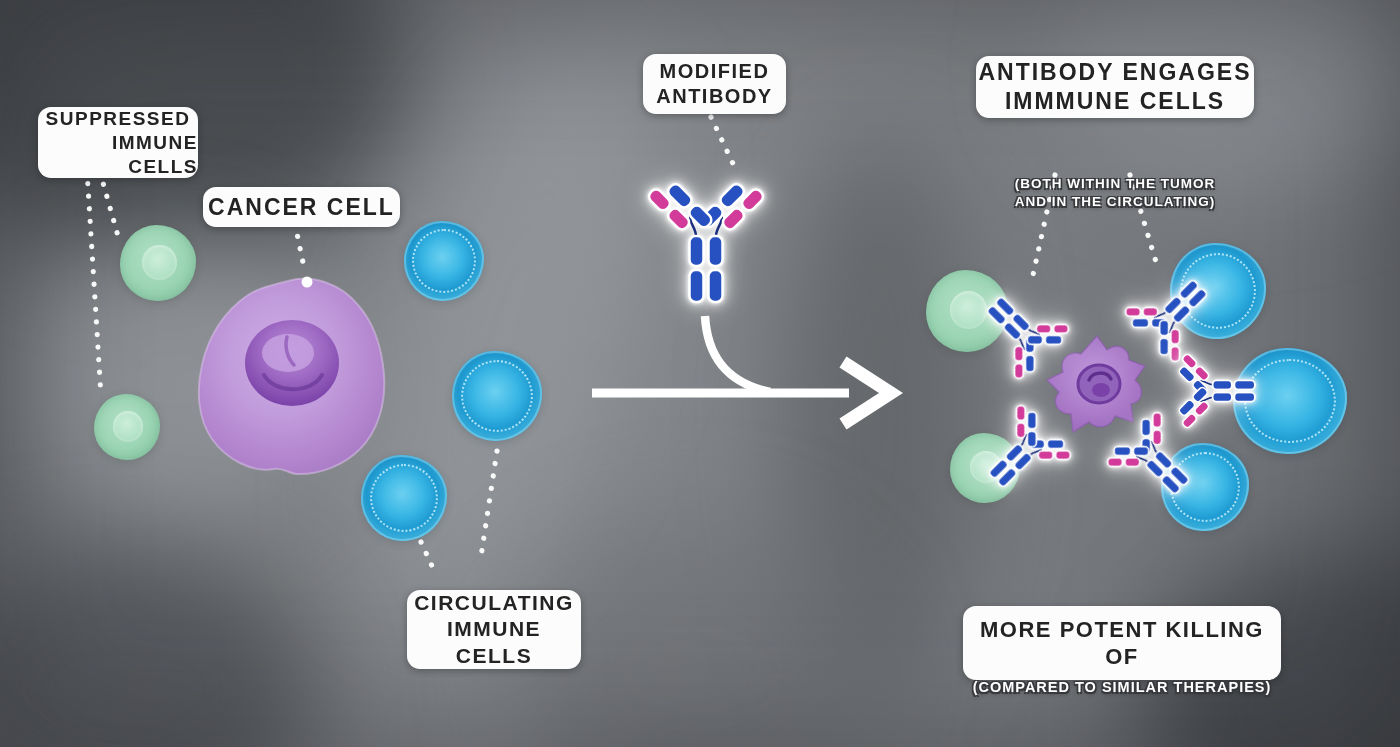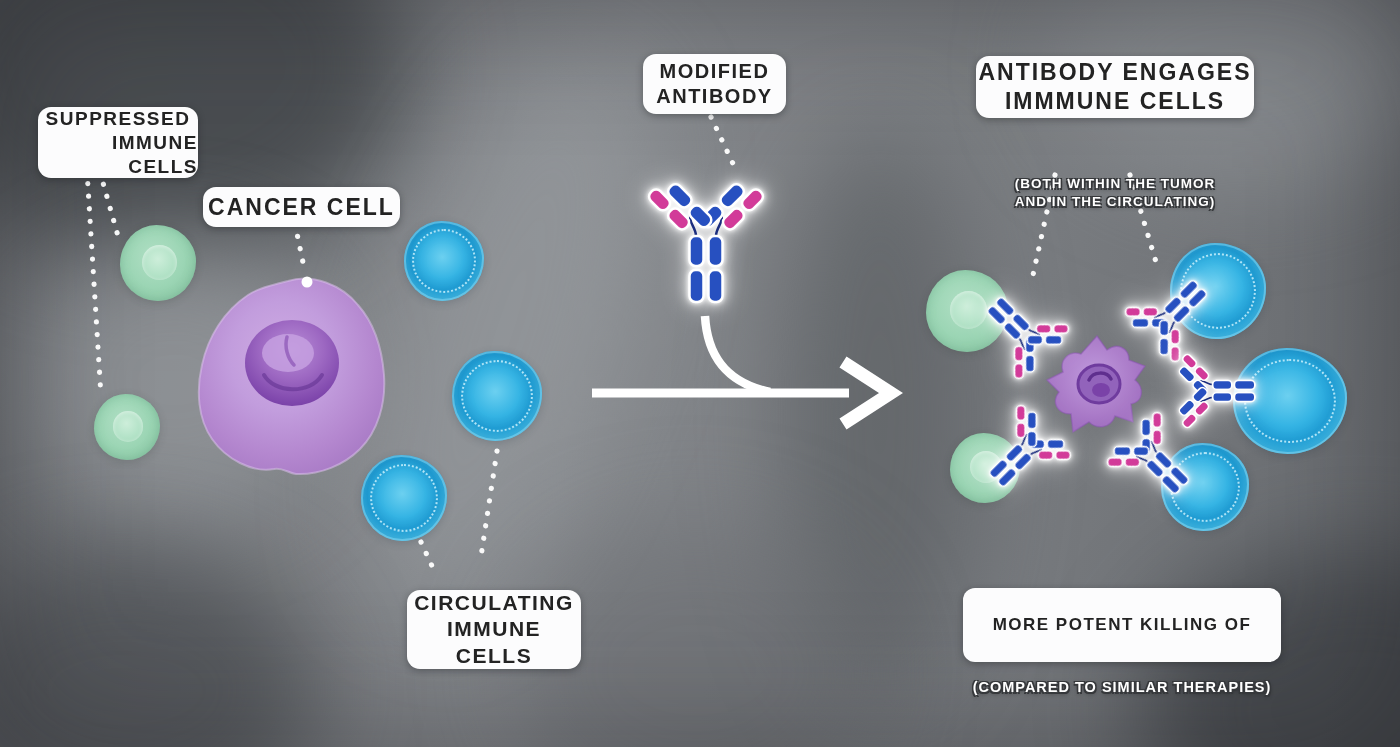--- a/index.html
+++ b/index.html
@@ -251,21 +251,21 @@
     <div class="label-box" style="left:976px;top:56px;width:278px;min-height:62px;font-size:23px;">
       <span>ANTIBODY ENGAGES</span>
       <span>IMMMUNE CELLS</span>
     </div>
 
     <div class="outline-text" style="left:976px;top:127px;width:278px;font-size:13.5px;margin-top:48px;">
       <div>(BOTH WITHIN THE TUMOR</div>
       <div>AND IN THE CIRCULATING)</div>
     </div>
 
-    <div class="label-box" style="left:963px;top:588px;width:318px;min-height:74px;font-size:17px;letter-spacing:1.5px;border-radius:12px;">
+    <div class="label-box" style="left:963px;top:606px;width:318px;min-height:74px;font-size:22px;letter-spacing:1.5px;">
       <span>MORE POTENT KILLING OF</span>
     </div>
 
     <div class="outline-text" style="left:963px;top:678px;width:318px;font-size:14.5px;">
       <div>(COMPARED TO SIMILAR THERAPIES)</div>
     </div>
   </div>
 
 </div>
 

